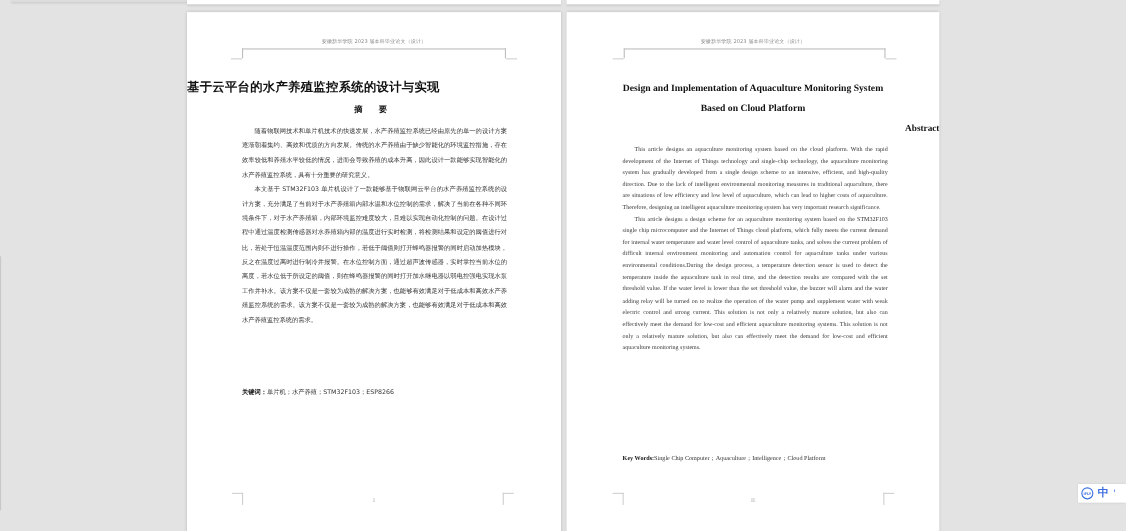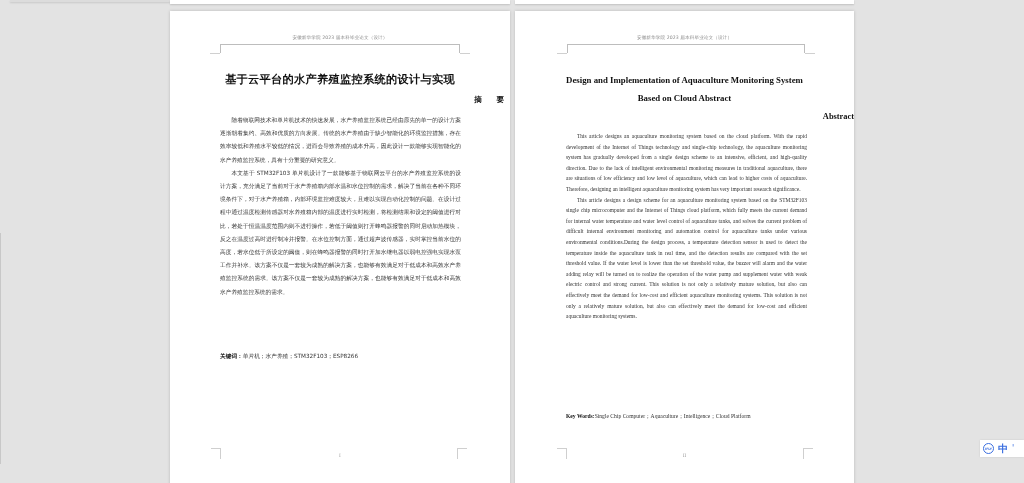--- a/index.html
+++ b/index.html
@@ -48,25 +48,25 @@
   .corner.bl { border-top: 1px solid #cfcfcf; border-right: 1px solid #cfcfcf; }
   .corner.br { border-top: 1px solid #cfcfcf; border-left: 1px solid #cfcfcf; }
 
   .page-number {
     position: absolute; top: 442px; left: 0; right: 0; text-align: center;
     font-size: 4.5px; color: #999;
   }
 
   
   .cn-title {
-    position: absolute; top: 61px; left: 0; right: 0; text-align: center;
+    position: absolute; top: 61px; left: 0; right: 0; 
     font-family: "DejaVu Sans", sans-serif; font-weight: bold; font-size: 11.2px; color: #111; letter-spacing: 0.3px;
   }
   .cn-abstract-heading {
-    position: absolute; top: 84px; left: 0; right: 0; text-align: right;
+    position: absolute; top: 84px; left: 0; right: 0; text-align: center;
     font-family: "DejaVu Sans", sans-serif; font-weight: bold; font-size: 7.6px; color: #111; letter-spacing: 6px;
   }
   .cn-body {
     position: absolute; top: 103px; left: 50px; width: 241px;
     font-family: "DejaVu Sans", sans-serif; font-size: 5.7px; line-height: 13.2px; color: #333;
     text-align: justify;
   }
   .cn-body p { margin: 0; text-indent: 2em; }
   .cn-keywords {
     position: absolute; top: 342px; left: 50px; width: 241px;
@@ -146,21 +146,21 @@
 <div class="page" id="page-en">
   <div class="running-header">安徽新华学院 2023 届本科毕业论文（设计）</div>
   <div class="header-rule" style="left:52px;width:238px;">
     <span class="tick-l"></span>
       <span class="tick-r"></span>
       <span class="out-l"></span>
       <span class="out-r"></span>
   </div>
   <div class="en-title">
     <div>Design and Implementation of Aquaculture Monitoring System</div>
-    <div>Based on Cloud Abstract</div>
+    <div>Based on Cloud Platform</div>
   </div>
   <div class="en-abstract-heading">Abstract</div>
   <div class="en-body">
     <p>This article designs an aquaculture monitoring system based on the cloud platform. With the rapid development of the Internet of Things technology and single-chip technology, the aquaculture monitoring system has gradually developed from a single design scheme to an intensive, efficient, and high-quality direction. Due to the lack of intelligent environmental monitoring measures in traditional aquaculture, there are situations of low efficiency and low level of aquaculture, which can lead to higher costs of aquaculture. Therefore, designing an intelligent aquaculture monitoring system has very important research significance.</p>
     <p>This article designs a design scheme for an aquaculture monitoring system based on the STM32F103 single chip microcomputer and the Internet of Things cloud platform, which fully meets the current demand for internal water temperature and water level control of aquaculture tanks, and solves the current problem of difficult internal environment monitoring and automation control for aquaculture tanks under various environmental conditions.During the design process, a temperature detection sensor is used to detect the temperature inside the aquaculture tank in real time, and the detection results are compared with the set threshold value. If the water level is lower than the set threshold value, the buzzer will alarm and the water adding relay will be turned on to realize the operation of the water pump and supplement water with weak electric control and strong current. This solution is not only a relatively mature solution, but also can effectively meet the demand for low-cost and efficient aquaculture monitoring systems. This solution is not only a relatively mature solution, but also can effectively meet the demand for low-cost and efficient aquaculture monitoring systems.</p>
   </div>
   <div class="en-keywords">
     <span class="kw-label">Key Words:</span><span>Single Chip Computer；Aquaculture；Intelligence；Cloud Platform</span>
   </div>
   <div class="corner bl" style="left:42px;top:437px;"></div>

